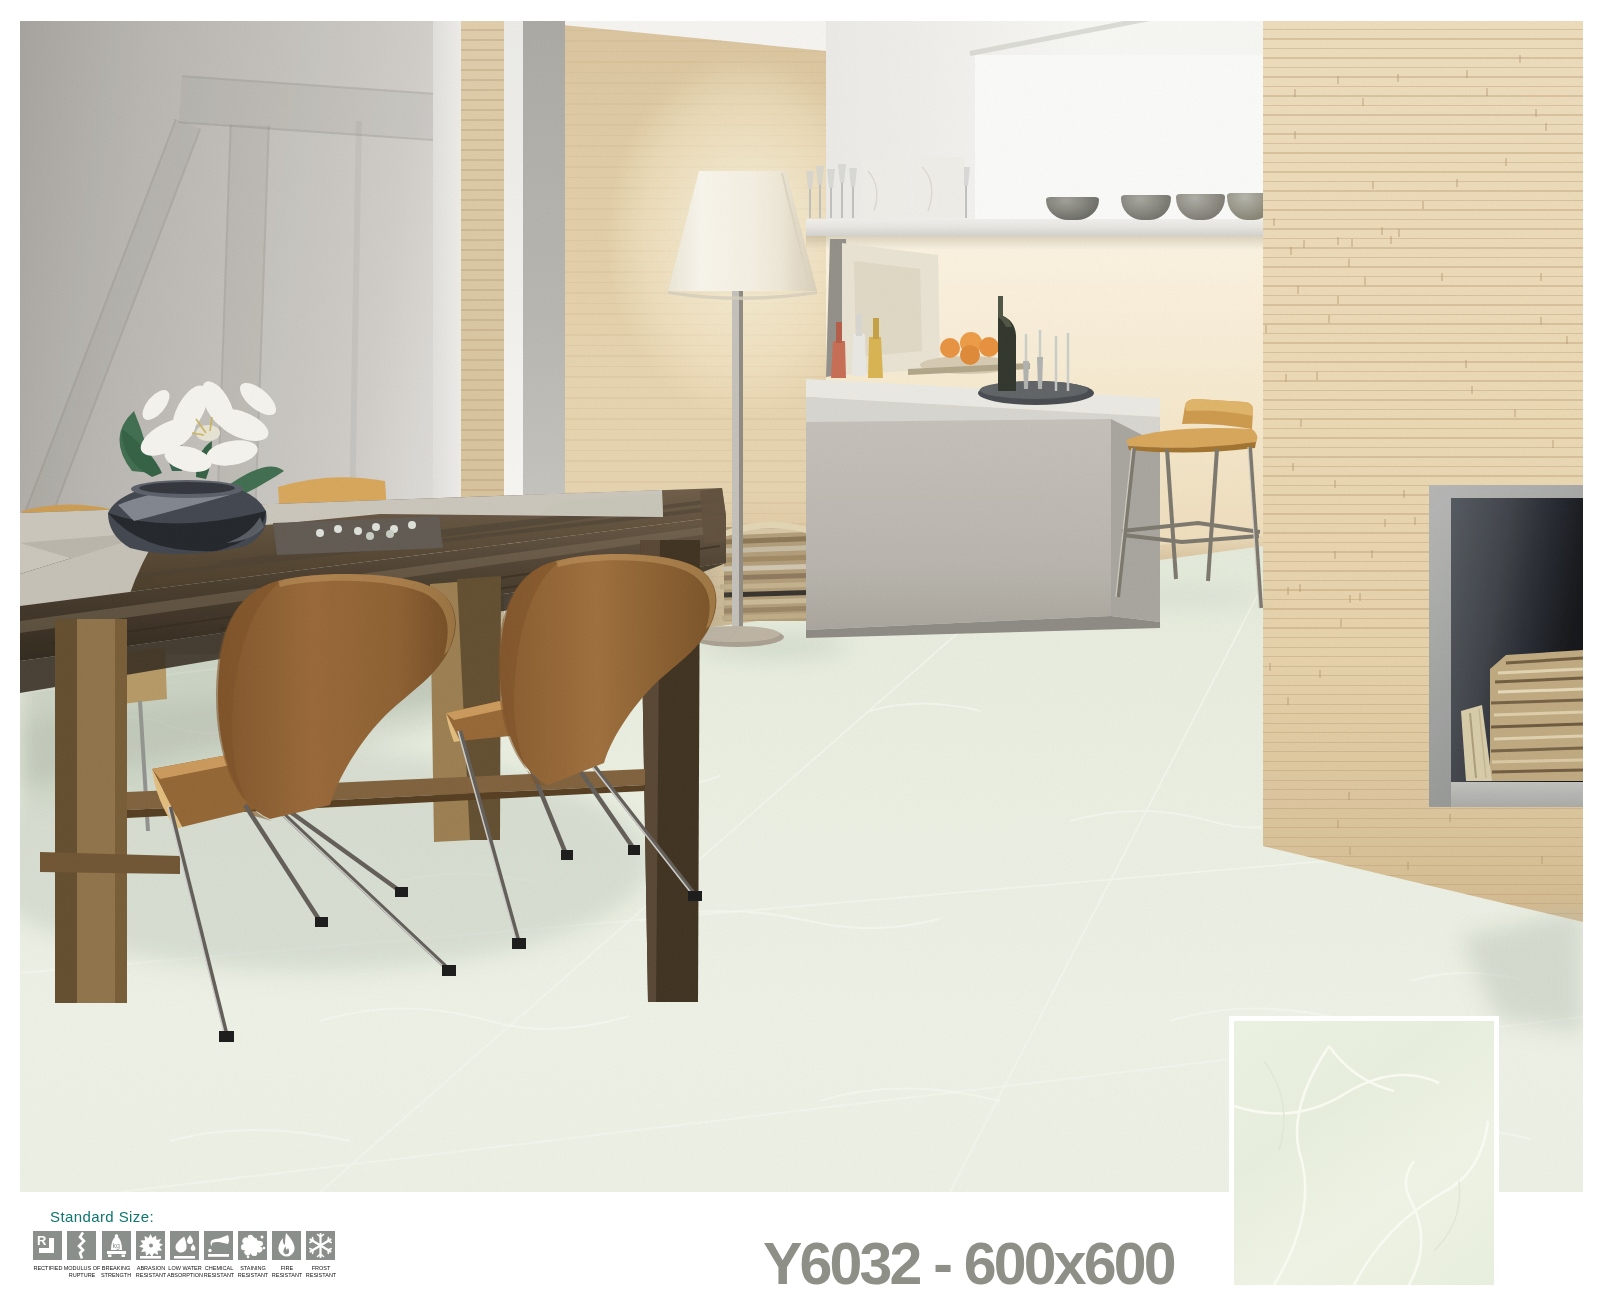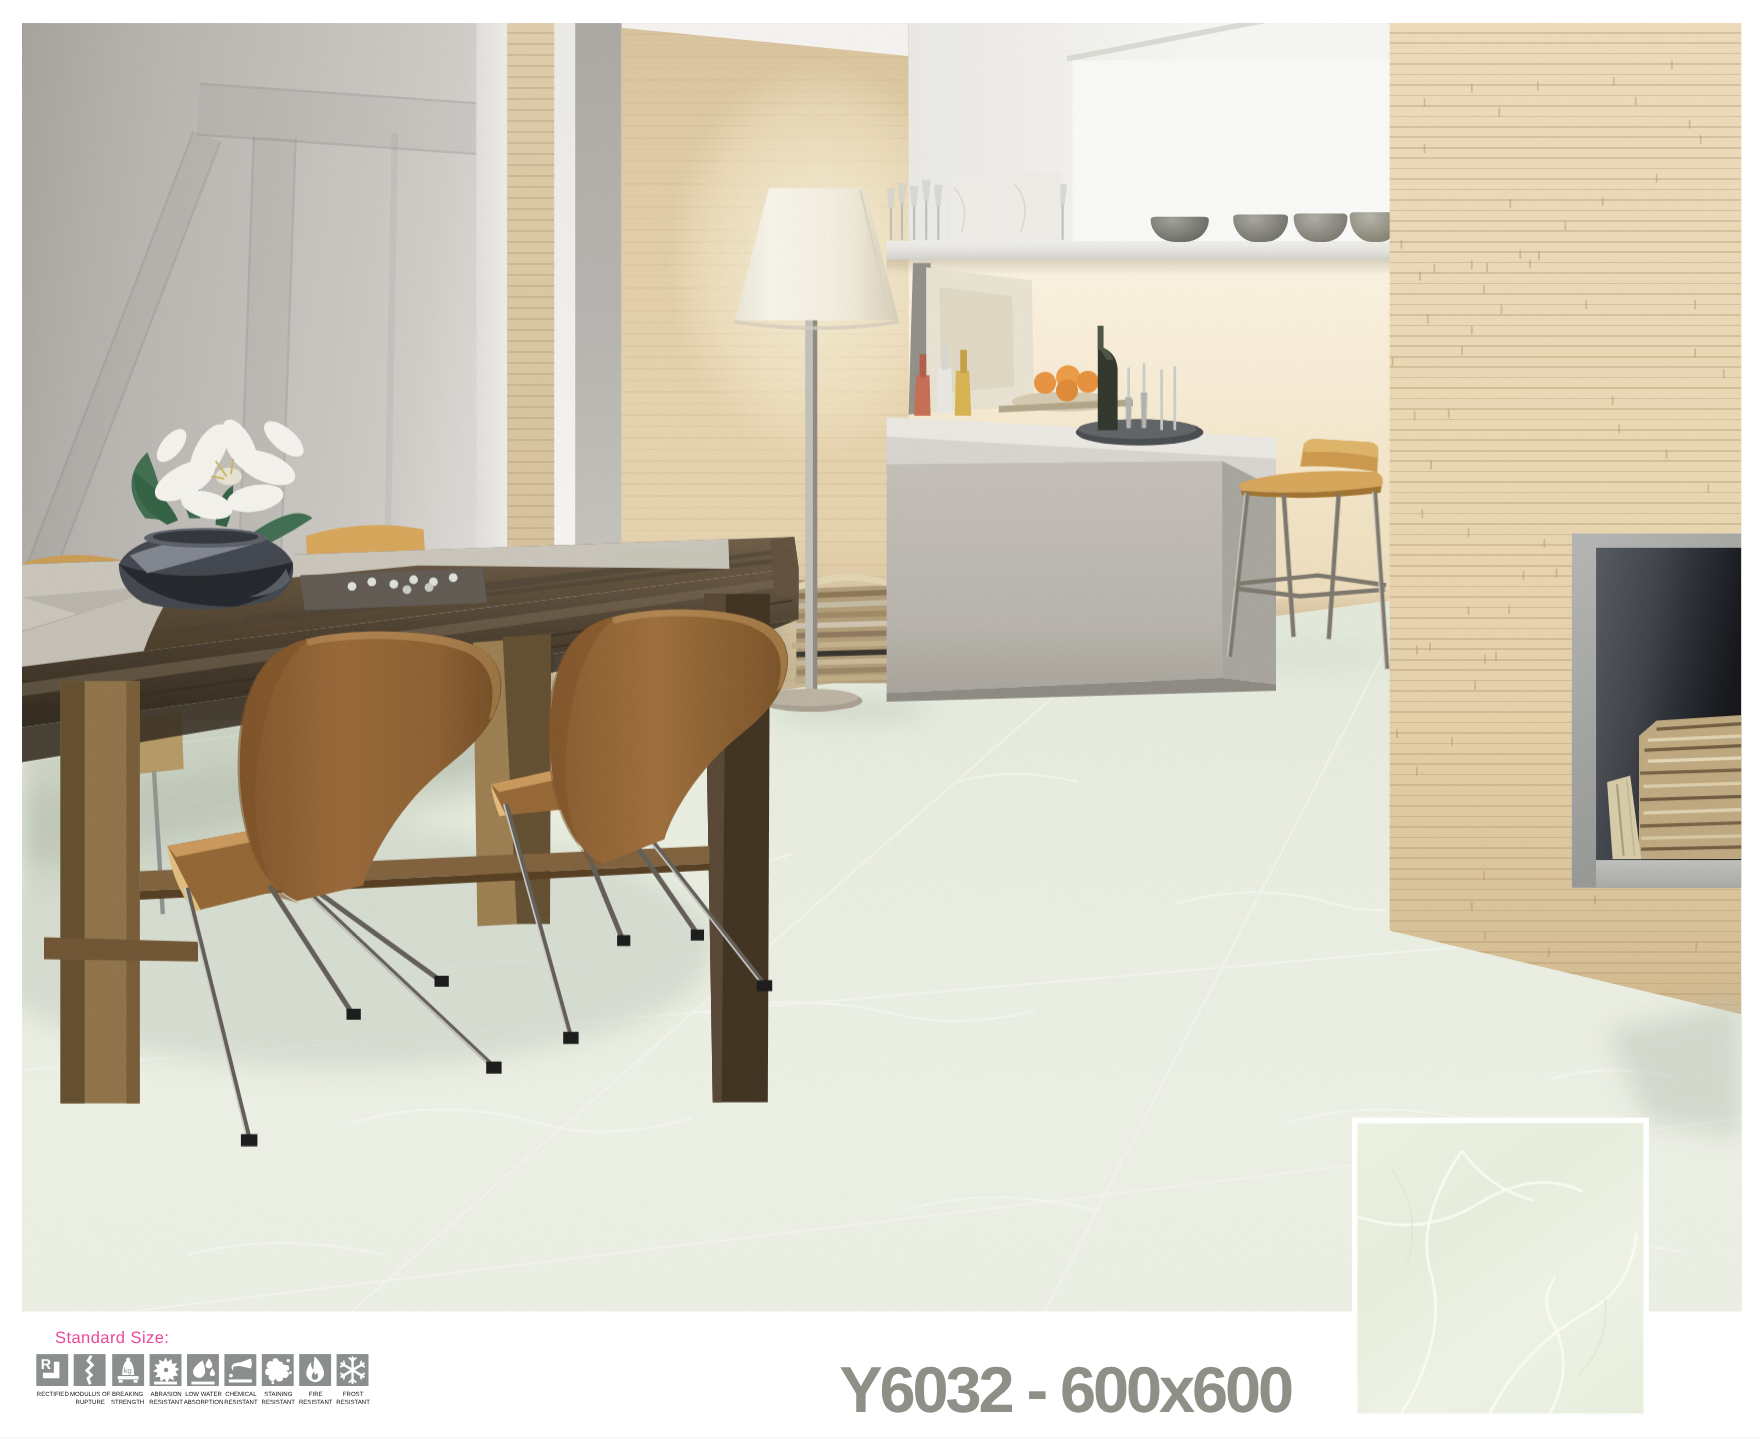--- a/index.html
+++ b/index.html
@@ -512,21 +512,21 @@
       <path d="M175,264 Q198,222 178,182 Q165,160 180,140"></path>
       <path d="M95,25 Q120,60 160,70"></path>
     </g>
     <g stroke="#dde5d2" stroke-width="1.5" fill="none" opacity="0.8">
       <path d="M30,40 Q60,80 45,130"></path>
       <path d="M200,230 Q230,200 225,160"></path>
     </g>
   </svg>
 </div>
 
-<div class="abs" style="left:50px;top:1208px;font-size:15px;letter-spacing:0.4px;color:#ec4899;">Standard Size:</div>
+<div class="abs" style="left:50px;top:1208px;font-size:15px;letter-spacing:0.4px;color:#0f766e;">Standard Size:</div>
 <div class="abs" id="icons" style="left:33px;top:1231px;width:700px;height:60px;">
   <div class="icon" style="left:0;">
     <svg width="29" height="29" viewBox="0 0 29 29">
       <text x="4" y="14" font-size="13" fill="#fff" font-family="Liberation Sans" font-weight="bold">R</text>
       <polygon points="6,17 16,17 16,7 21,7 21,22 6,22" fill="#fff"></polygon>
     </svg>
   </div>
   <div class="ilab" style="left:-5px;">RECTIFIED</div>
   <div class="icon" style="left:34px;">
     <svg width="29" height="29" viewBox="0 0 29 29">

